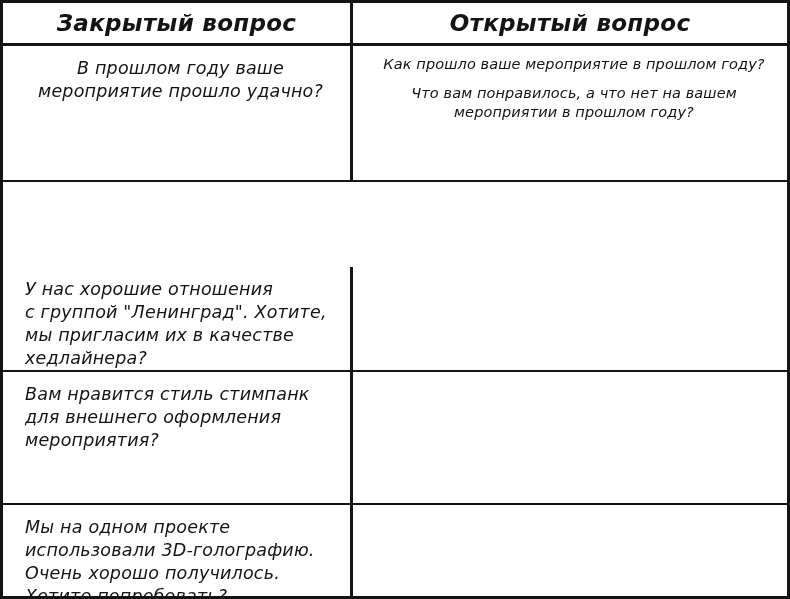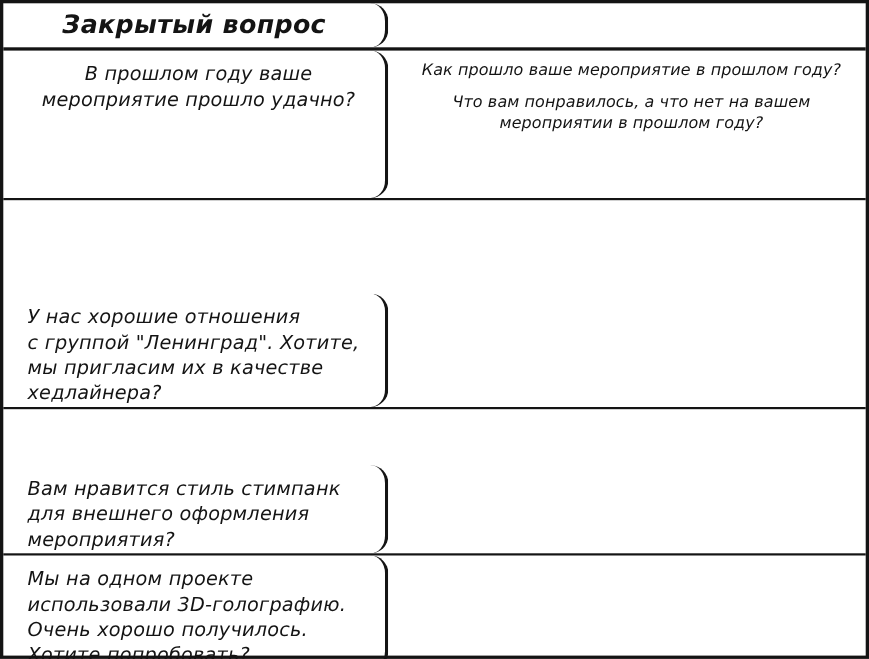--- a/index.html
+++ b/index.html
@@ -13,23 +13,23 @@
   .qtable {
     width: 790px; height: 599px;
     border: 3px solid #141414;
     display: flex; flex-direction: column;
     background: #ffffff;
   }
   .row { display: flex; flex-shrink: 0; border-bottom: 2px solid #141414; }
   .row.header-row { height: 43px; border-bottom: 3px solid #141414; }
   .row.r1 { height: 136px; text-align: center; }
   .row.r2 { height: 190px; align-items: flex-end; }
-  .row.r3 { height: 133px; align-items: flex-end; }
+  .row.r3 { height: 133px; }
   .row.r4 { flex: 1; border-bottom: none; gap: 40px; }
-  .cell { overflow: hidden; border-radius: 16px; }
+  .cell { overflow: hidden; }
   .cell.left {
     width: 350px; flex-shrink: 0;
     border-right: 3px solid #141414;
   }
   .cell.right { flex: 1; }
   .header-cell {
     display: flex; align-items: center; justify-content: center;
     font-weight: bold; font-style: italic;
     font-size: 23px; letter-spacing: 0.3px;
   }
@@ -53,20 +53,21 @@
     white-space: pre-line;
   }
 </style>
 </head>
 <body>
 
 <div class="qtable">
 
   <div class="row header-row">
     <div class="cell left header-cell">Закрытый вопрос</div>
+    <div class="cell right header-cell">Открытый вопрос</div>
   </div>
 
   <div class="row r1">
     <div class="cell left body-left">В прошлом году ваше
 мероприятие прошло удачно?</div>
     <div class="cell right body-right">
       <p>Как прошло ваше мероприятие в прошлом году?</p>
       <p>Что вам понравилось, а что нет на вашем
 мероприятии в прошлом году?</p>
     </div>

